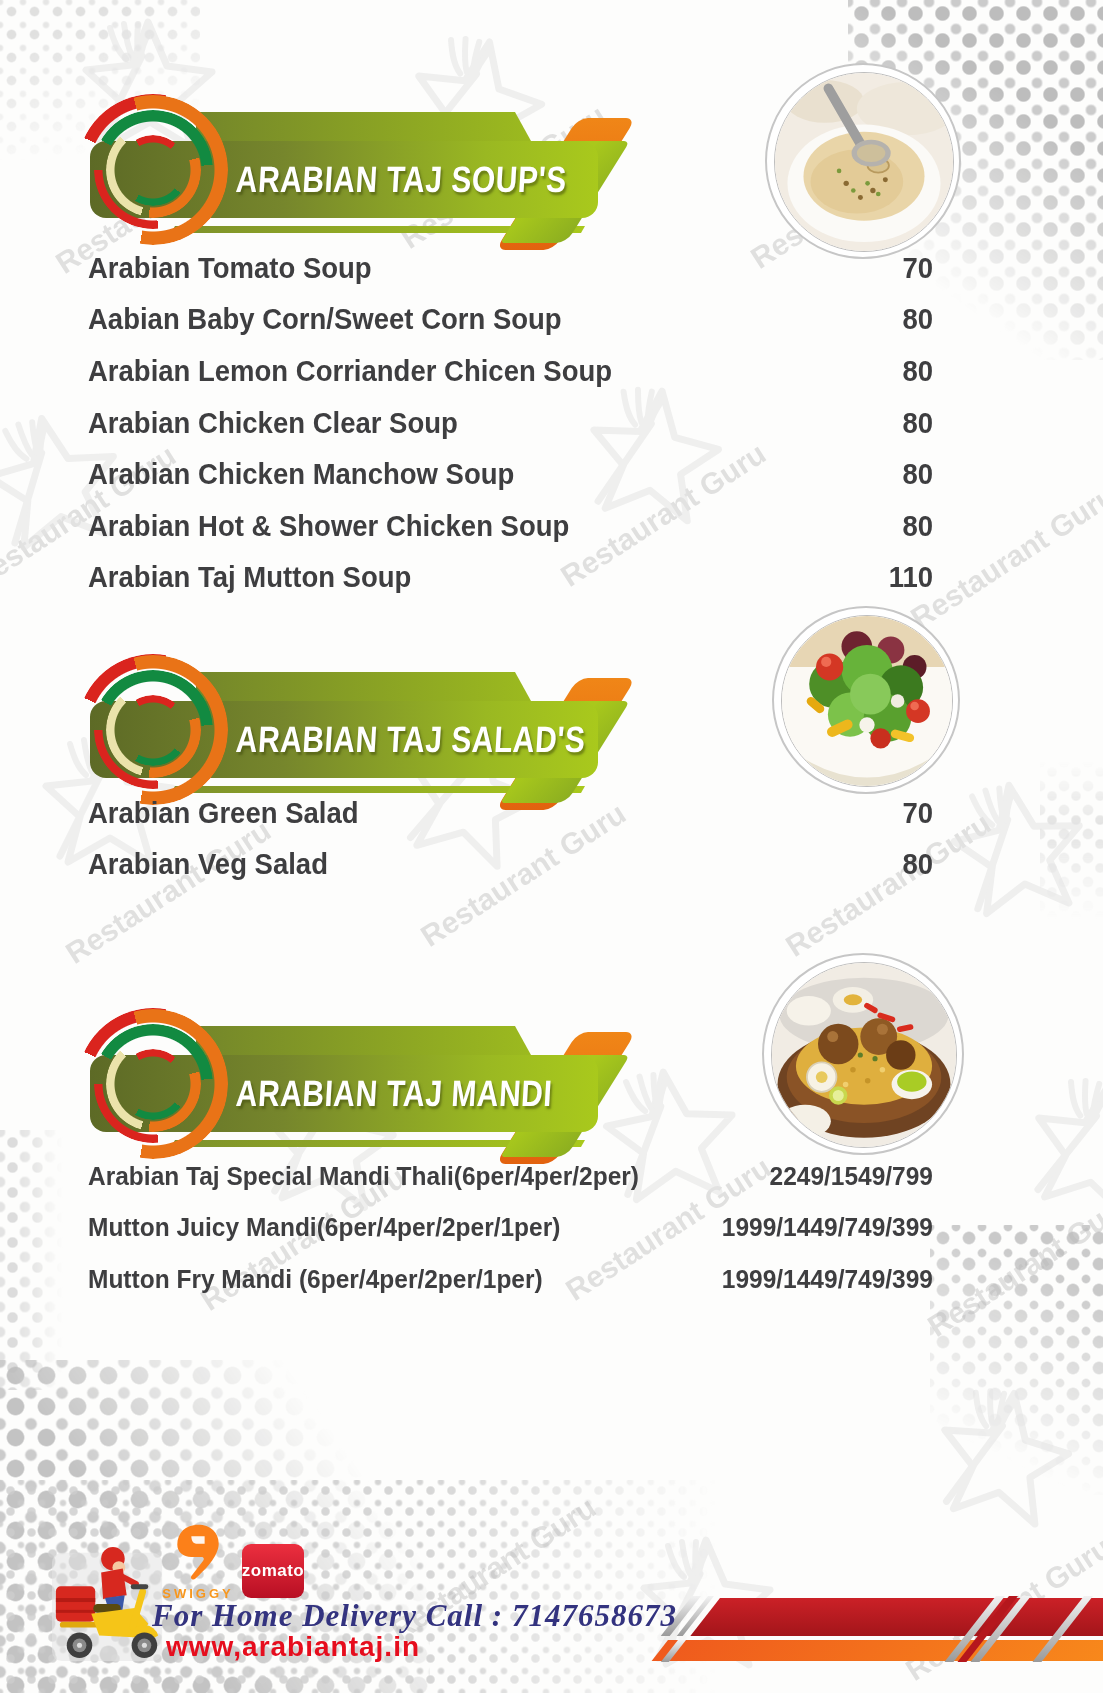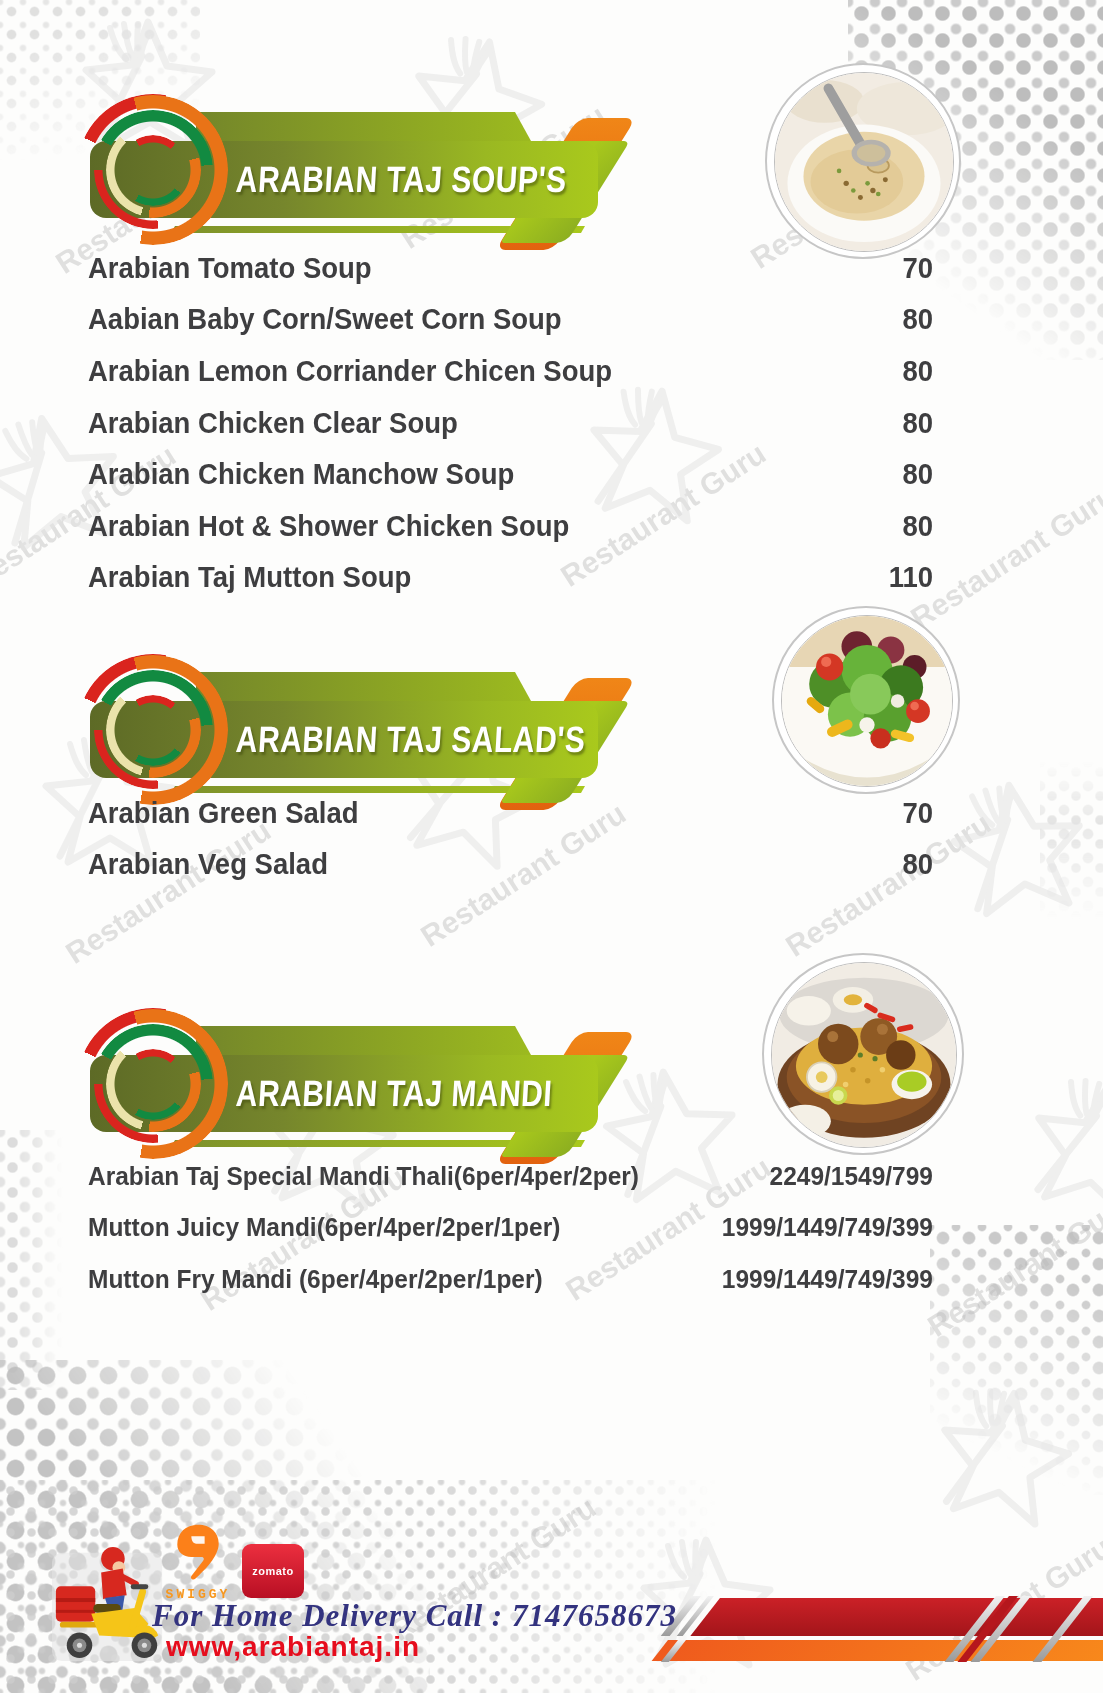--- a/index.html
+++ b/index.html
@@ -44,25 +44,25 @@
   .dish svg{width:100%;height:100%;border-radius:50%;display:block;border:1px solid #bdbdbd;}
   
   .items{position:absolute;left:88px;width:845px;z-index:4;}
   .row{display:flex;justify-content:space-between;align-items:center;height:51.6px;}
   .row .nm,.row .pr{font-weight:bold;color:#3e3e40;font-size:27.5px;white-space:nowrap;
         transform:scaleY(1.08);transform-origin:left center;}
   .row .pr{transform-origin:right center;}
   .items.mandi .nm,.items.mandi .pr{font-size:24.5px;}
   
   .scooter-bg{position:absolute;left:50px;top:1538px;width:118px;height:130px;z-index:2;}
-  .swiggy{position:absolute;left:160px;top:1523px;width:76px;z-index:3;text-align:center;font-family:Liberation Mono, monospace;}
+  .swiggy{position:absolute;left:160px;top:1523px;width:76px;z-index:3;text-align:center;}
   .swiggy-label{color:#f8971d;font-weight:bold;font-size:13px;letter-spacing:3px;margin-top:1px;}
   .zomato{position:absolute;left:242px;top:1544px;width:62px;height:54px;z-index:3;border-radius:9px;
         background:linear-gradient(180deg,#ec2f3f,#b80f24);display:flex;align-items:center;justify-content:center;}
-  .zomato span{color:#fff;font-weight:bold;font-size:11px;letter-spacing:.5px;}
+  .zomato span{color:#fff;font-weight:bold;font-size:17px;letter-spacing:.5px;}
   .phone-line{position:absolute;left:152px;top:1598px;z-index:3;color:#33337f;font-weight:bold;font-style:italic;
         font-family:"Liberation Serif",serif;font-size:31px;white-space:nowrap;letter-spacing:1px;}
   .site-line{position:absolute;left:166px;top:1631px;z-index:3;color:#e60d1d;font-weight:bold;font-size:28px;
         letter-spacing:1px;white-space:nowrap;}
   .stripe{position:absolute;left:648px;top:1596px;width:455px;height:70px;z-index:2;overflow:hidden;}
   .stripe .bt{position:absolute;left:72px;top:2px;width:420px;height:38px;
         background:linear-gradient(180deg,#cb2127 0%,#a3151a 100%);transform:skewX(-38deg);transform-origin:top left;}
   .stripe .bb{position:absolute;left:20px;top:44px;width:470px;height:21px;
         background:linear-gradient(90deg,#ef5a1d,#f88a1b);transform:skewX(-38deg);transform-origin:top left;}
   .stripe .sl{position:absolute;top:0;height:66px;transform:skewX(-38deg);transform-origin:top left;z-index:3;}

